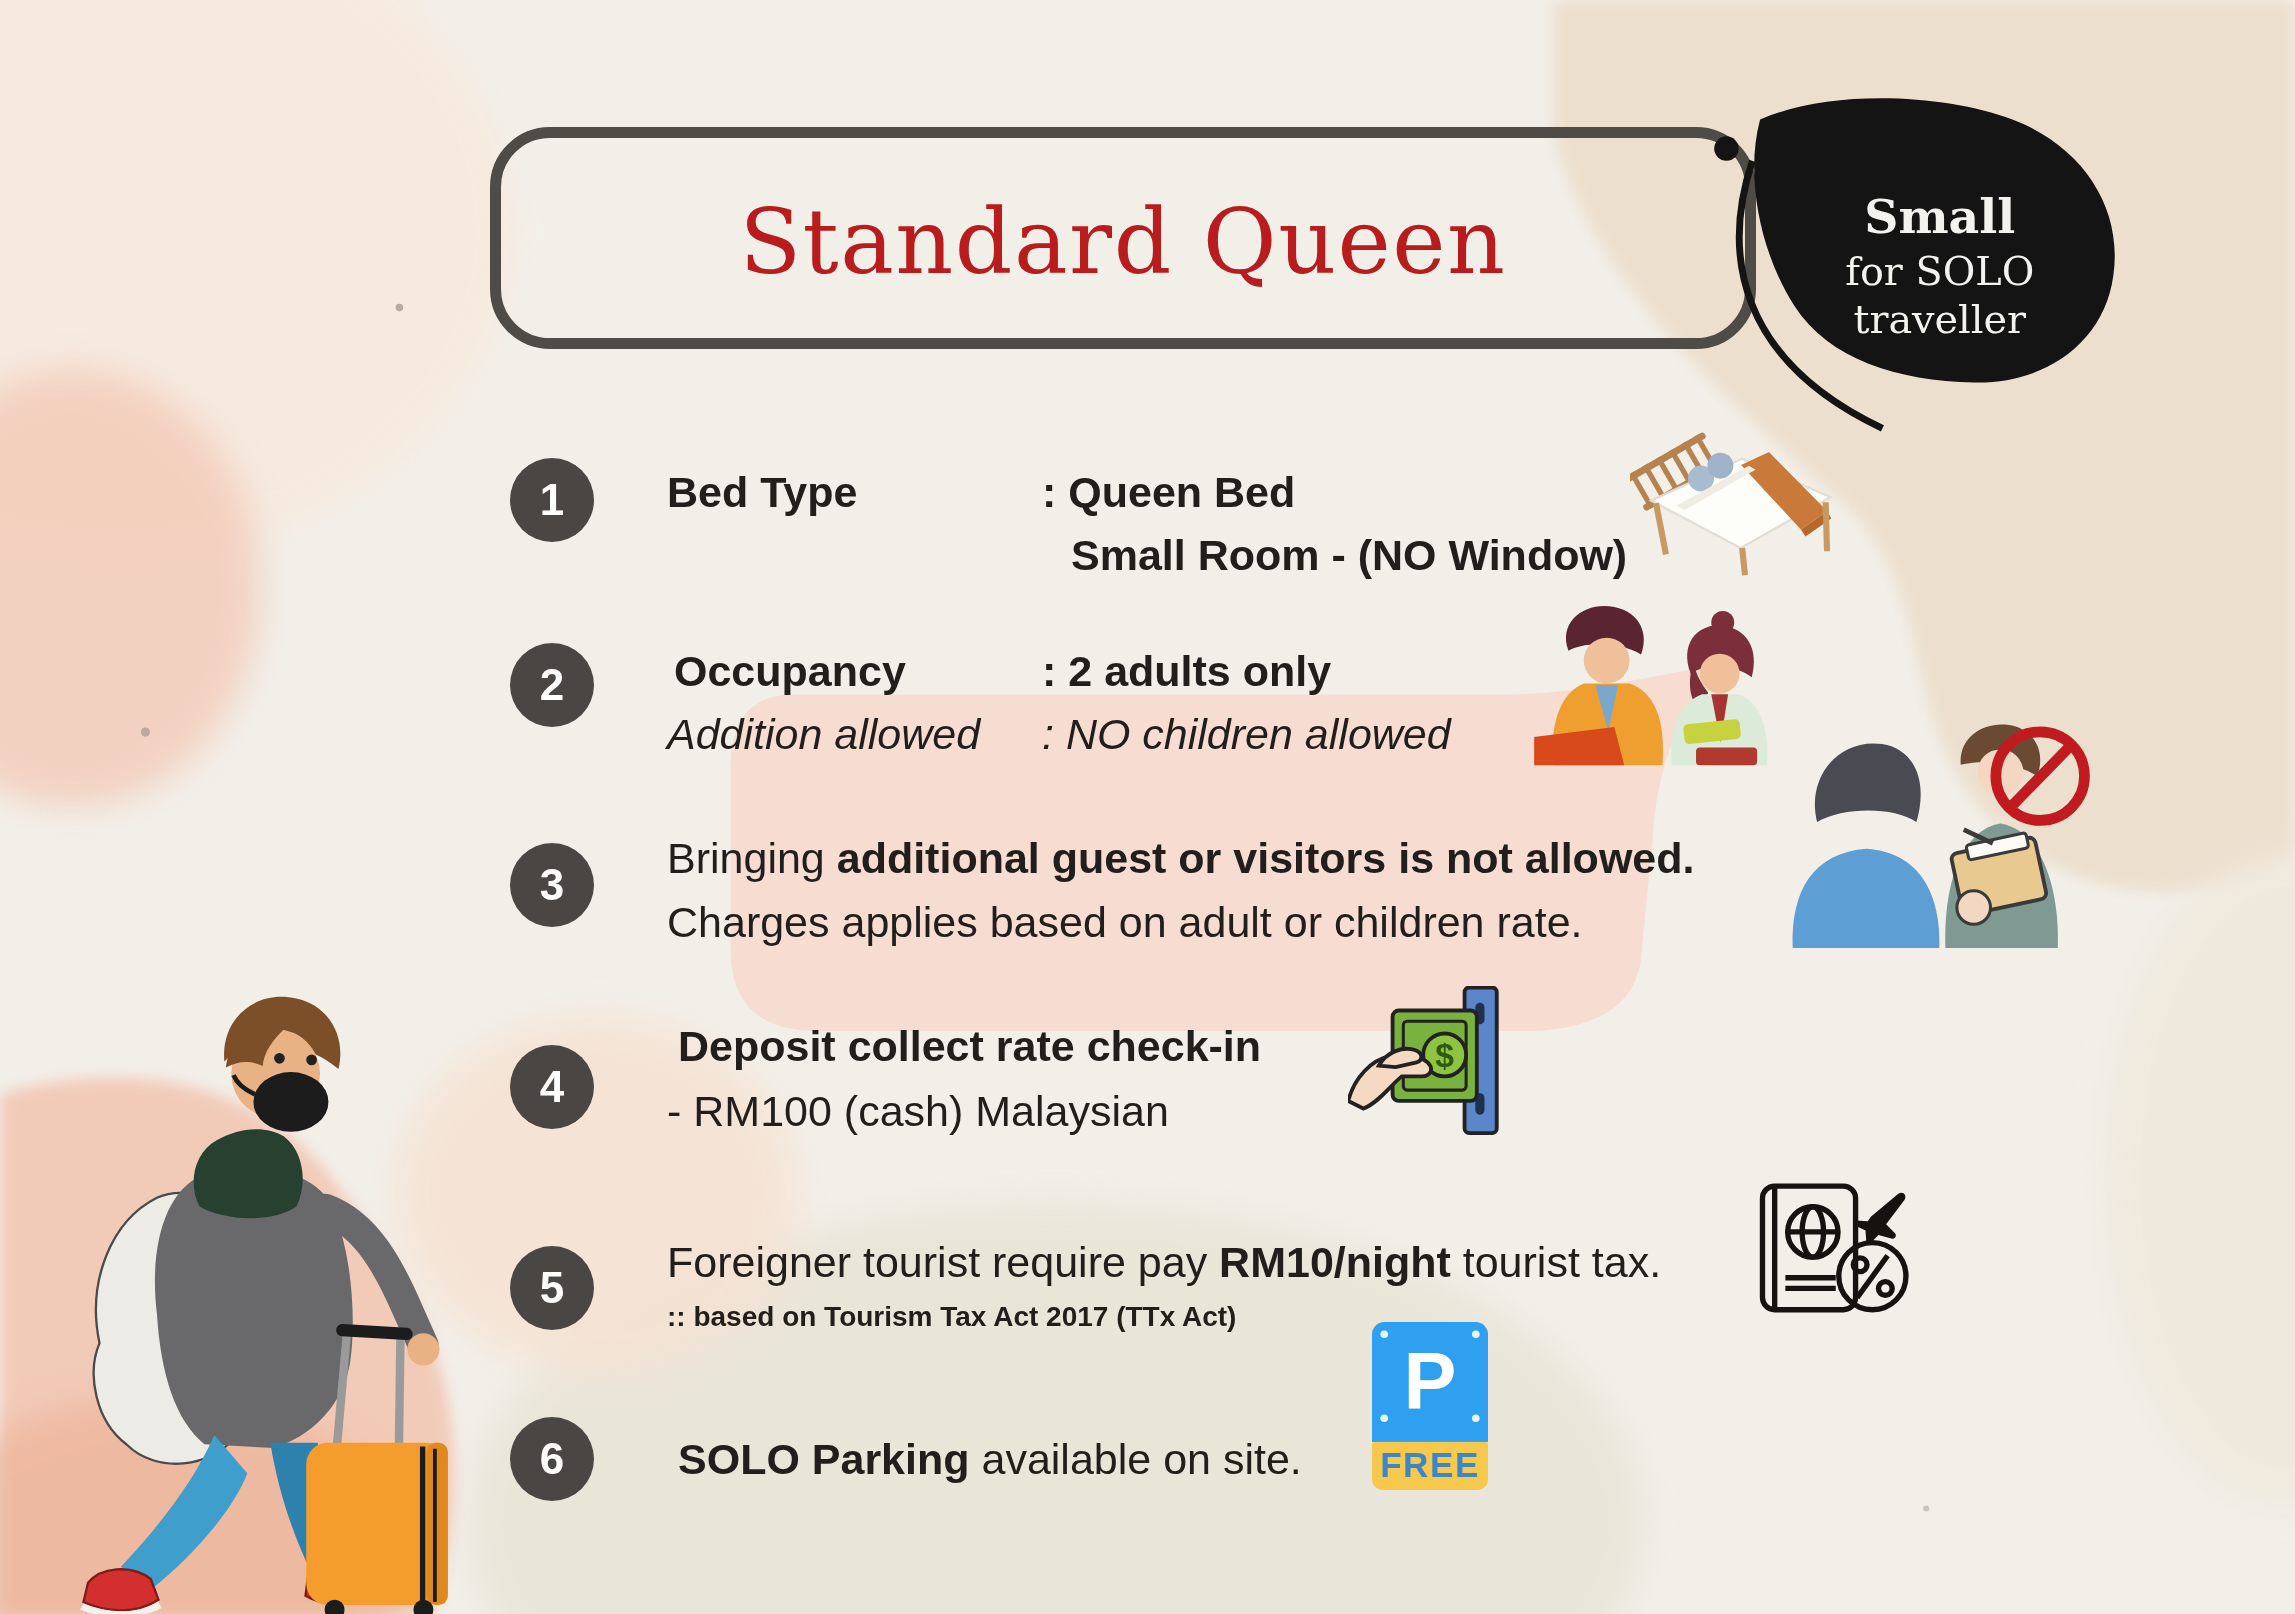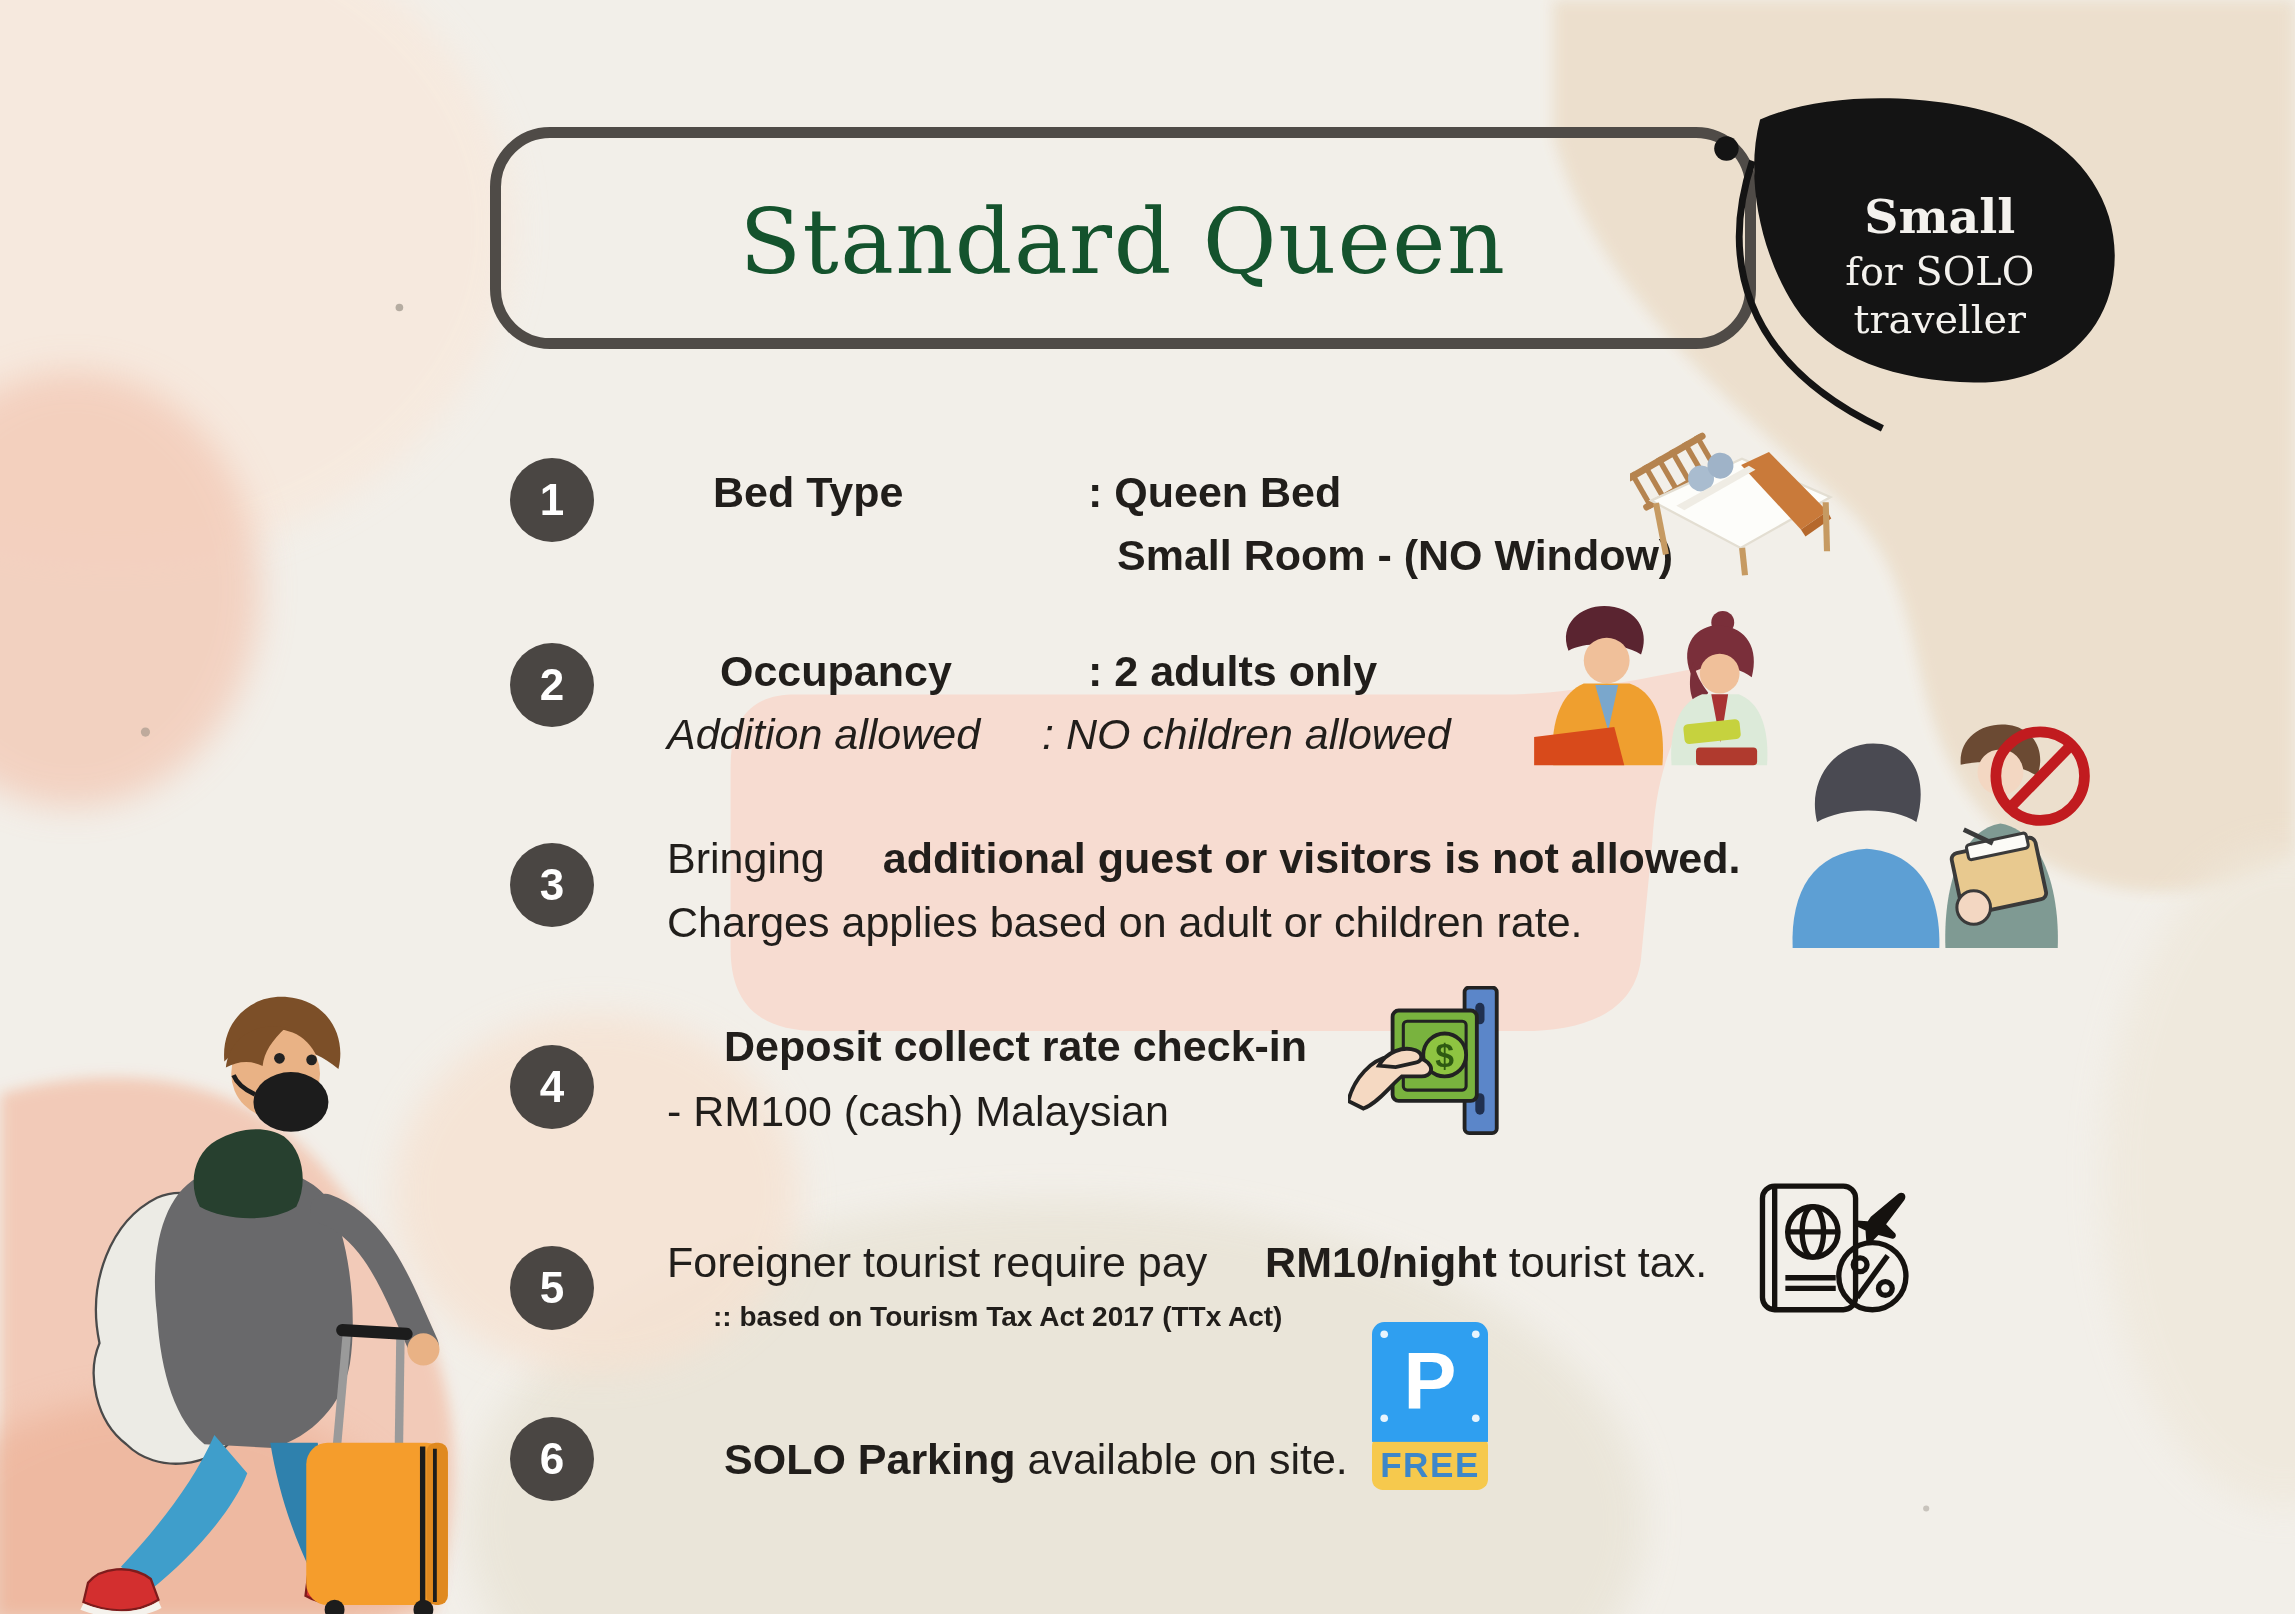--- a/index.html
+++ b/index.html
@@ -7,35 +7,35 @@
        font-family:"Liberation Sans",sans-serif;}
   .stage{position:absolute;left:0;top:0;width:2295px;height:1614px;background:#f2efe9;}
   svg{display:block;}
   .bg-svg{position:absolute;left:0;top:0;}
 
   
   .title-box{position:absolute;left:490px;top:127px;width:1266px;height:222px;
      border:11.5px solid #4f4b47;border-radius:60px;box-sizing:border-box;}
   .title-text{position:absolute;left:490px;top:142px;width:1266px;height:199px;
      text-align:center;line-height:199px;font-family:"DejaVu Serif",serif;
-     font-size:90px;color:#14532d;letter-spacing:1.5px;}
+     font-size:90px;color:#b91c1c;letter-spacing:1.5px;}
 
   
   .badge-svg{position:absolute;left:1645px;top:92px;}
   .badge-t{font-family:"DejaVu Serif",serif;fill:#f4f2ee;}
 
   
   .num{position:absolute;width:84px;height:84px;border-radius:50%;background:#4a4643;
        color:#fff;font-size:44px;font-weight:700;text-align:center;line-height:84px;}
   .n1{left:510px;top:458px}.n2{left:510px;top:643px}.n3{left:510px;top:843px}
   .n4{left:510px;top:1045px}.n5{left:510px;top:1246px}.n6{left:510px;top:1417px}
 
   
   .line{position:absolute;white-space:nowrap;font-size:43px;color:#211e1b;}
-  .b{font-weight:700;margin-left:46px;}
+  .b{font-weight:700;}
   .it{font-style:italic;}
   .l1a{left:667px;top:468px}.l1b{left:1042px;top:468px}.l1c{left:1071px;top:531px}
   .l2a{left:674px;top:647px}.l2b{left:1042px;top:647px}
   .l2c{left:667px;top:710px}.l2d{left:1042px;top:710px}
   .l3a{left:667px;top:834px}.l3b{left:667px;top:898px}
   .l4a{left:678px;top:1022px}.l4b{left:667px;top:1087px}.l4c{left:667px;top:1145px}
   .l5a{left:667px;top:1238px}.l5b{left:667px;top:1301px;font-size:28px}
   .l6a{left:678px;top:1435px}
 
   

